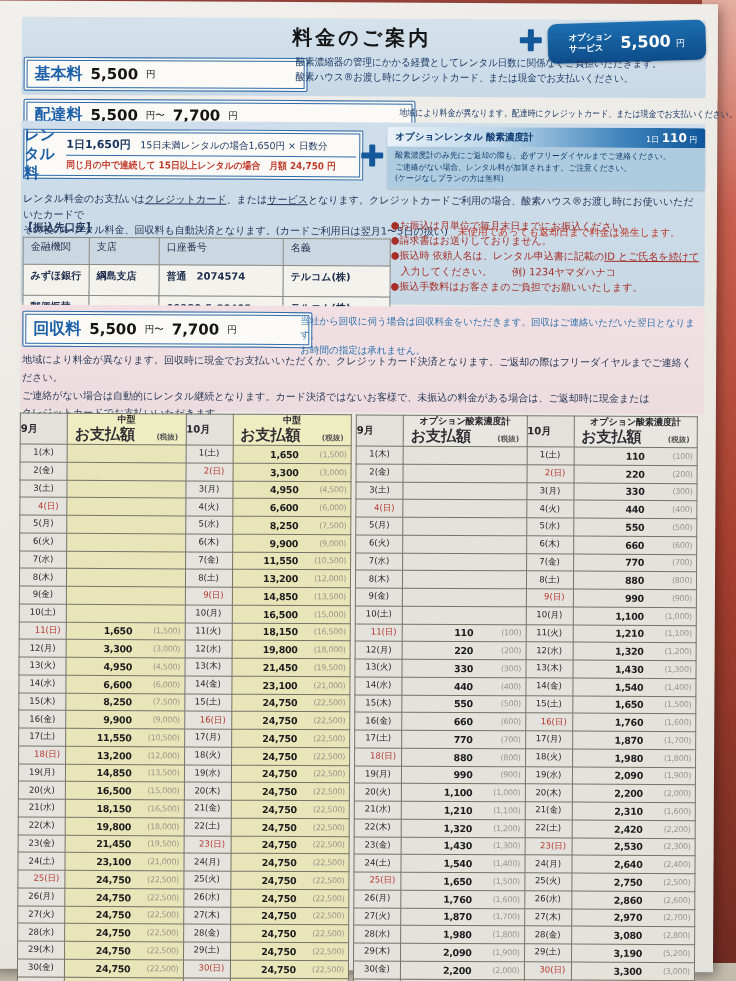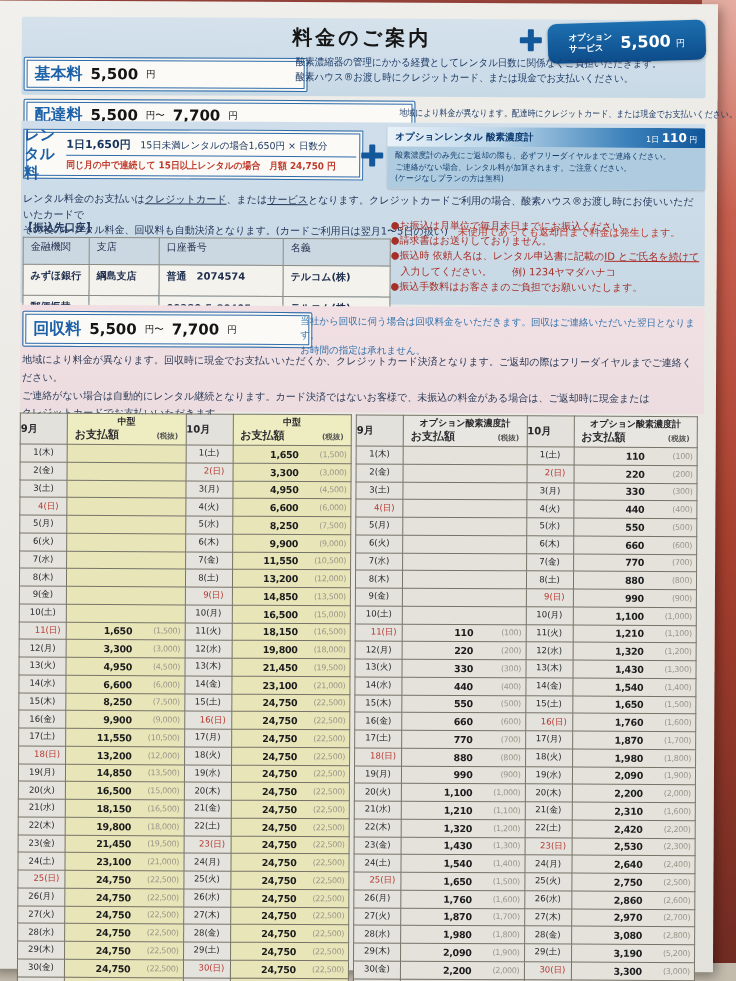--- a/index.html
+++ b/index.html
@@ -77,21 +77,21 @@
   .collect-para{left:28px;top:350px;width:678px;font-size:10px;line-height:1.78;color:#2a3a55;}
   
   .tbl-host{top:412px;}
   .fee-table{border-collapse:collapse;table-layout:fixed;border:1.6px solid #4a4944;}
   .fee-table th,.fee-table td{border:1px solid #777469;padding:0;}
   .fee-table col.c-day{width:47px;}
   .th-month{height:30px;background:#e3e1dc;font-size:10px;font-weight:bold;color:#26262a;text-align:left;}
   .th-prod{height:30px;vertical-align:middle;margin-top:8px;}
   .prod-name{font-size:9px;font-weight:bold;color:#26262a;text-align:center;line-height:1.2;}
   .prod-sub{display:flex;justify-content:space-between;align-items:baseline;padding:0 7px;}
-  .amt-label{font-size:11px;font-weight:bold;color:#2e2e32;}
+  .amt-label{font-size:15px;font-weight:bold;color:#2e2e32;}
   .tax-label{font-size:7.5px;color:#555;}
   .fee-table td{height:16.75px;}
   .td-day{font-size:8.5px;color:#26262a;text-align:center;white-space:nowrap;}
   .td-day.red{color:#b5372e;padding-left:10px;}
   .cf{display:flex;justify-content:flex-end;align-items:center;gap:3px;padding-right:4px;}
   .amt{font-size:9.5px;font-weight:bold;color:#1c1c1e;letter-spacing:-0.3px;}
   .tax{font-size:8px;color:#9b968a;width:45px;text-align:right;letter-spacing:-0.3px;}
   .theme-yellow .th-prod{background:#eeecc1;}
   .theme-yellow .td-val{background:#e8e6b8;}
   .theme-yellow .td-day{background:#e5e3de;}

